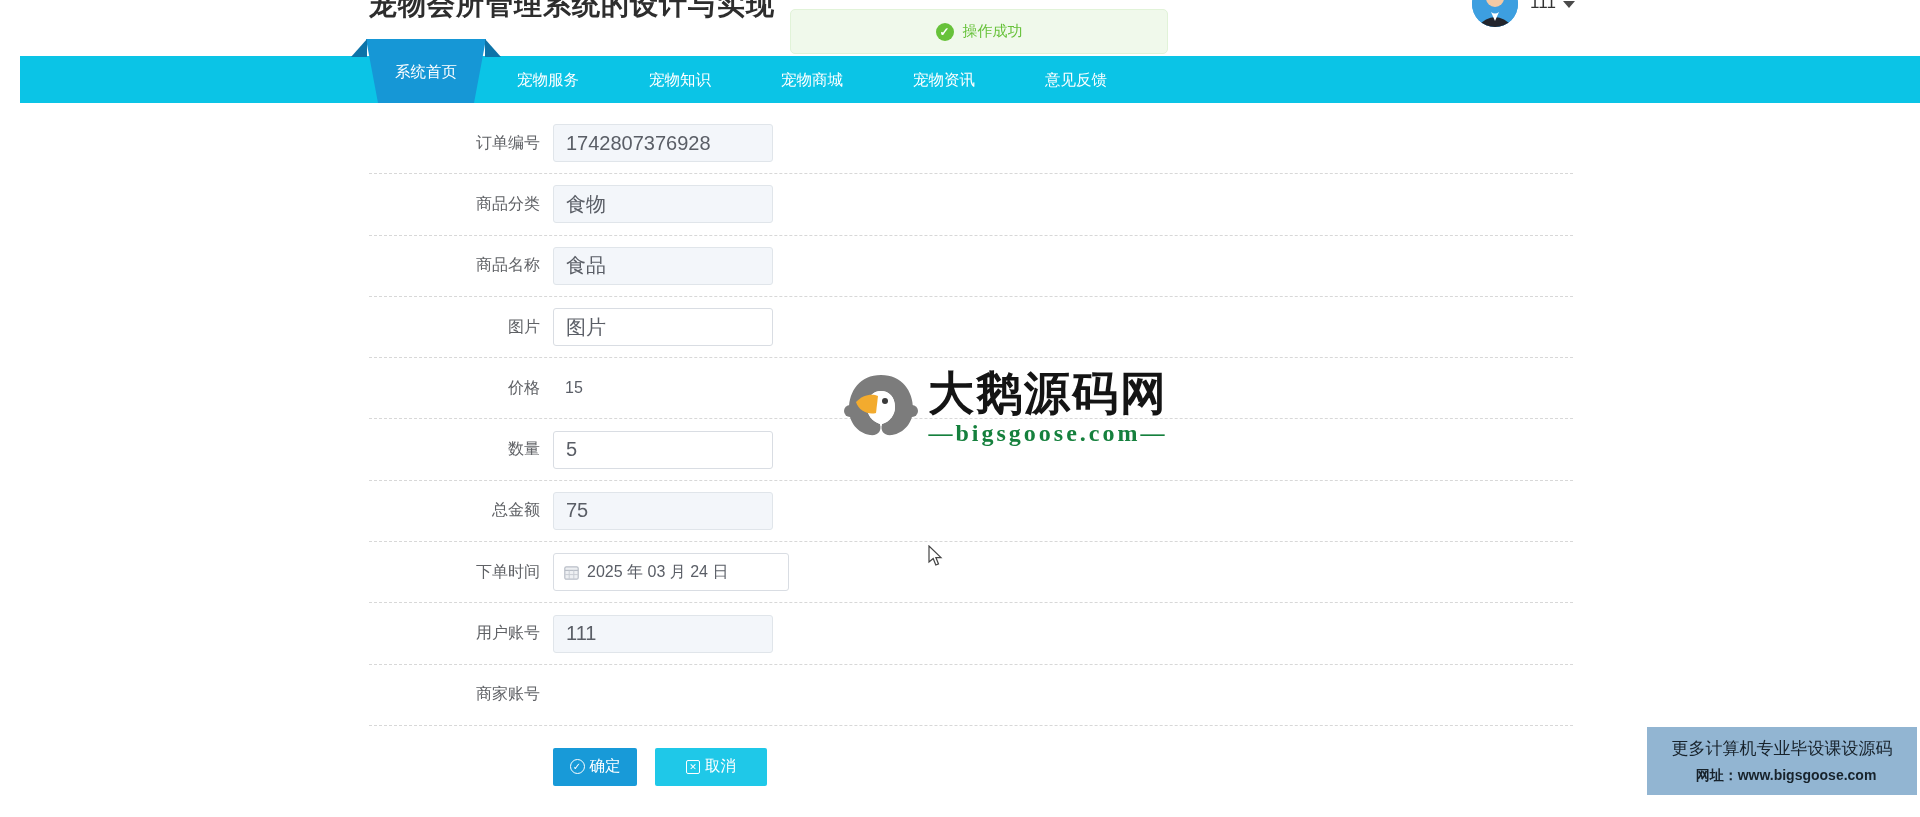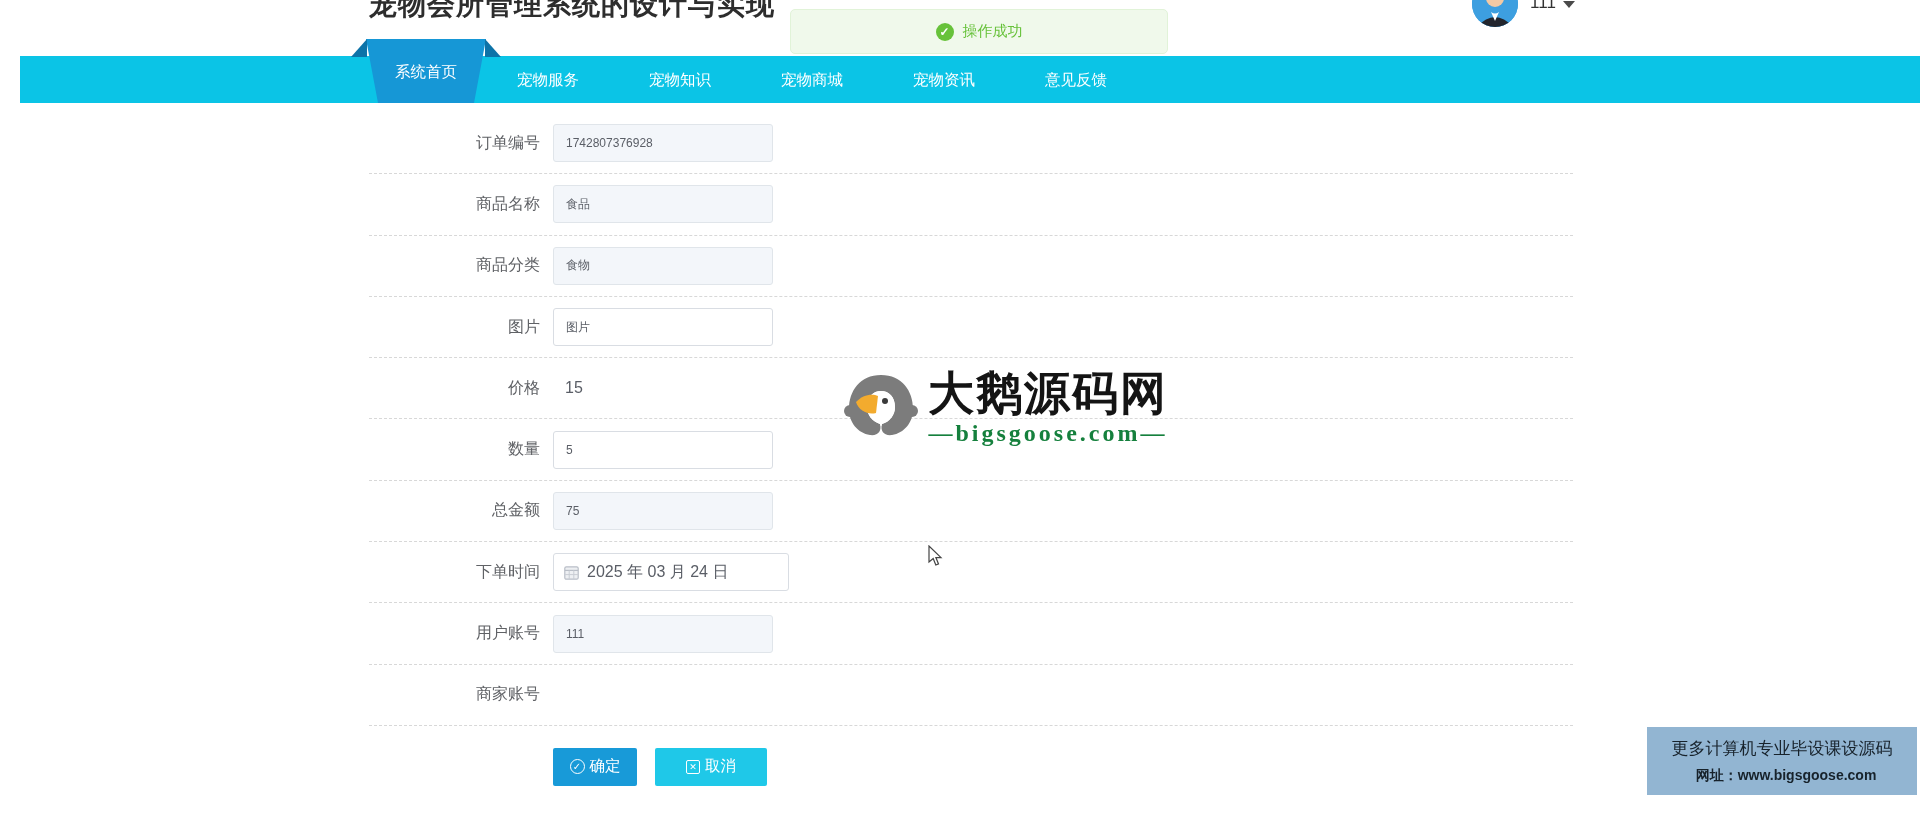--- a/index.html
+++ b/index.html
@@ -67,21 +67,21 @@
   
   .form { position:absolute; left:349px; top:103px; width:1204px; padding-top:10px; background:transparent; }
   .frow {
     height:61.3px; display:flex; align-items:center;
     border-bottom:1px dashed #d8d8d8;
   }
   .flabel { width:171px; text-align:right; font-size:16px; color:#606266; flex:none; }
   .fctrl { margin-left:13px; }
   .ipt {
     width:220px; height:38px; border-radius:3px; padding:4px 12px;
-    font-size:12px; color:#5a5e66; font-family:"Liberation Sans", sans-serif;
+    font-size:20px; color:#5a5e66; font-family:"Liberation Sans", sans-serif;
     border:1px solid #d9dde3; background:#fff; outline:none;
   }
   .ipt.dis { background:#f3f6fa; border-color:#e0e5ea; }
   .ptext { font-size:16px; color:#5a5e66; padding-left:12px; }
   .datebox {
     width:236px; height:38px; border:1px solid #d9dde3; border-radius:3px; background:#fff;
     display:flex; align-items:center; gap:8px; padding:0 10px; cursor:pointer;
   }
   .datetext { font-size:16px; color:#5a5e66; white-space:nowrap; }
 
@@ -166,27 +166,27 @@
   </div>
 
   <div class="form">
 
     <div class="frow">
       <span class="flabel">订单编号</span>
       <input class="ipt dis fctrl" readonly="" value="1742807376928" style="">
     </div>
 
     <div class="frow">
+      <span class="flabel">商品分类</span>
+      <input class="ipt dis fctrl" readonly="" value="食物" style="">
+    </div>
+
+    <div class="frow">
       <span class="flabel">商品名称</span>
       <input class="ipt dis fctrl" readonly="" value="食品" style="">
-    </div>
-
-    <div class="frow">
-      <span class="flabel">商品分类</span>
-      <input class="ipt dis fctrl" readonly="" value="食物" style="">
     </div>
 
     <div class="frow">
       <span class="flabel">图片</span>
       <input class="ipt fctrl" value="图片" style="">
     </div>
 
     <div class="frow">
       <span class="flabel">价格</span>
       <span class="ptext fctrl">15</span>

